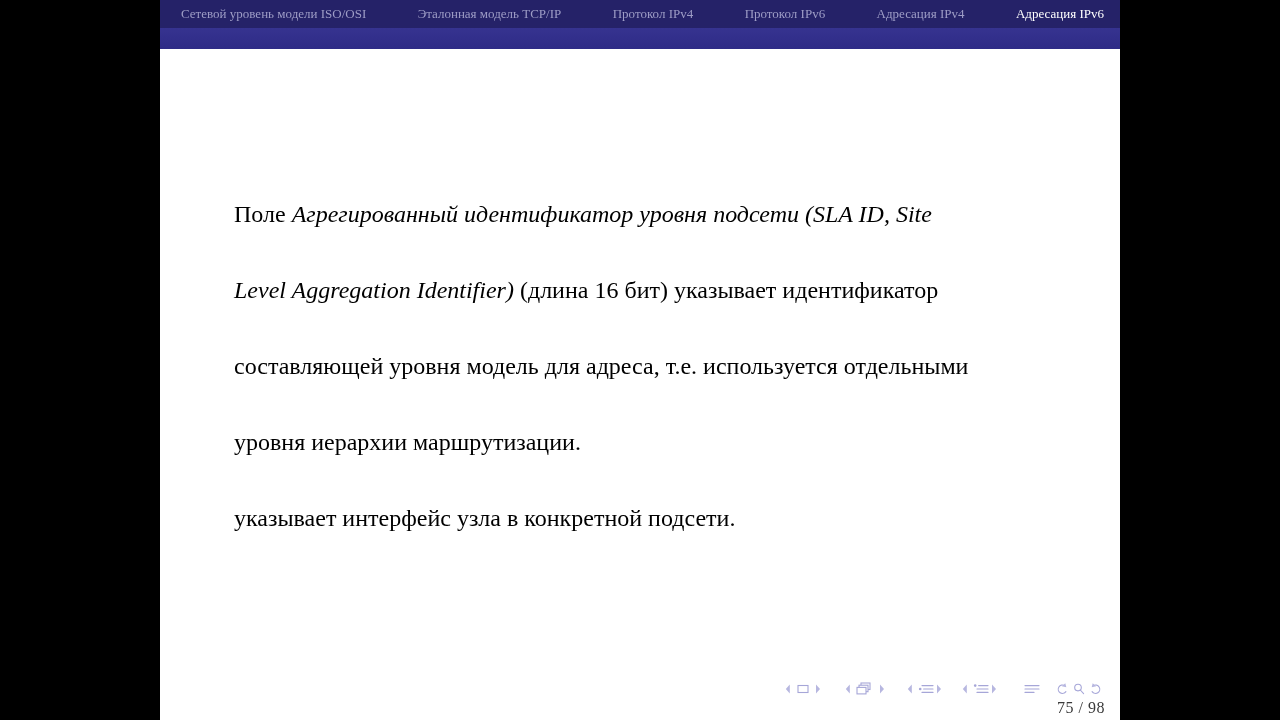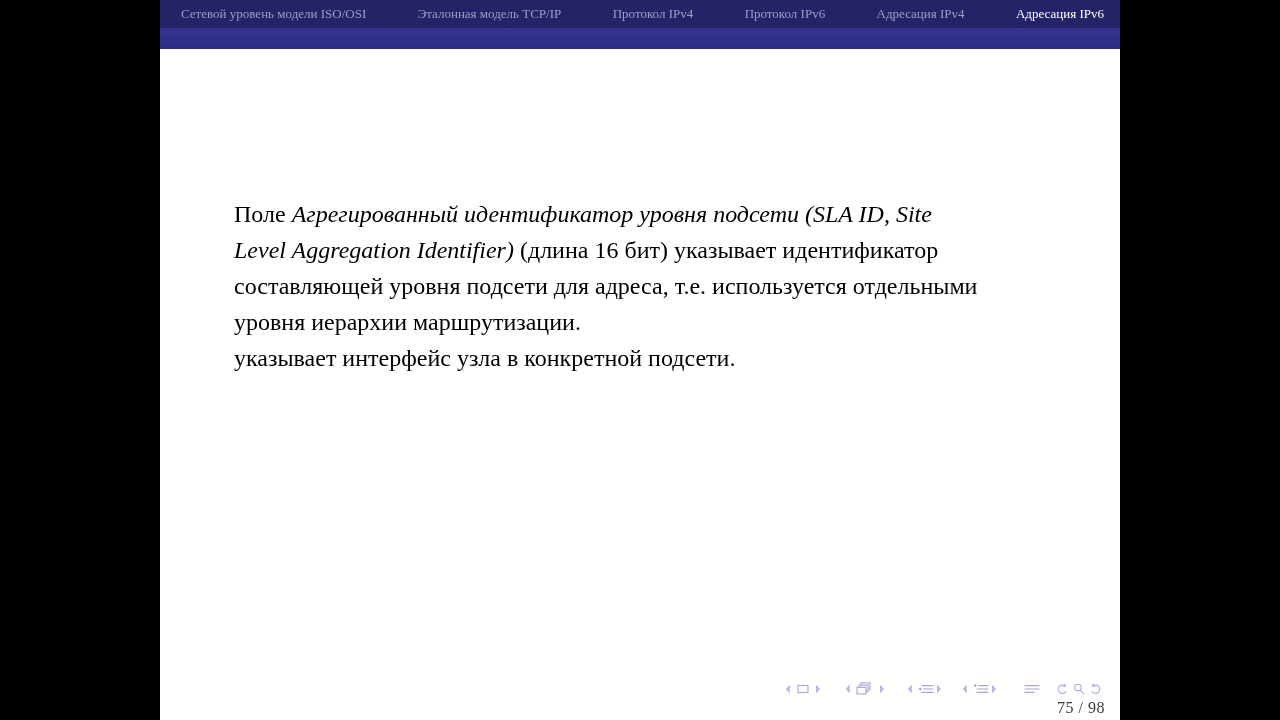--- a/index.html
+++ b/index.html
@@ -46,21 +46,21 @@
       var(--bar-sub-light, #363390), var(--bar-sub, #2e2b86));
   }
 
   
   .textblock {
     margin: 147px 0 0 74px;
     font-size: 24px;
     line-height: 36px;
     color: #000;
   }
-  .line { white-space: nowrap; }
+  .line { white-space: nowrap; margin-top: 40px; }
   .it { font-style: italic; }
 
   
   .bottom-nav {
     position: absolute;
     right: 10px; bottom: 23px;
     line-height: 0;
   }
   .st  { stroke: var(--navsym, #a6a6d8); fill: none; stroke-width: 1.1; stroke-linecap: round; }
   .fl  { fill: var(--navsym-light, #b7b7e0); stroke: none; }
@@ -92,21 +92,21 @@
           <span class="nav-item">Протокол IPv6</span>
           <span class="nav-item">Адресация IPv4</span>
           <span class="nav-item active">Адресация IPv6</span>
         </div>
       <div class="nav-subrow"></div>
     </div>
 
     <div class="textblock" id="textblock">
         <div class="line"><span>Поле </span><span class="it">Агрегированный идентификатор уровня подсети (SLA ID, Site</span></div>
         <div class="line"><span class="it">Level Aggregation Identifier)</span><span> (длина 16 бит) указывает идентификатор</span></div>
-        <div class="line"><span>составляющей уровня подсети для адреса, т.е. используется отдельными</span></div>
+        <div class="line"><span>составляющей уровня модель для адреса, т.е. используется отдельными</span></div>
         <div class="line"><span>уровня иерархии маршрутизации.</span></div>
         <div class="line"><span>указывает интерфейс узла в конкретной подсети.</span></div>
       </div>
 
     <div class="bottom-nav">
       <svg width="325" height="16" viewBox="0 0 325 16" xmlns="http://www.w3.org/2000/svg">
         <defs>
           <path id="tl" d="M4.8,3.4 L0.8,8 L4.8,12.6 Z"></path>
           <path id="tr" d="M0,3.4 L4,8 L0,12.6 Z"></path>
         </defs>

